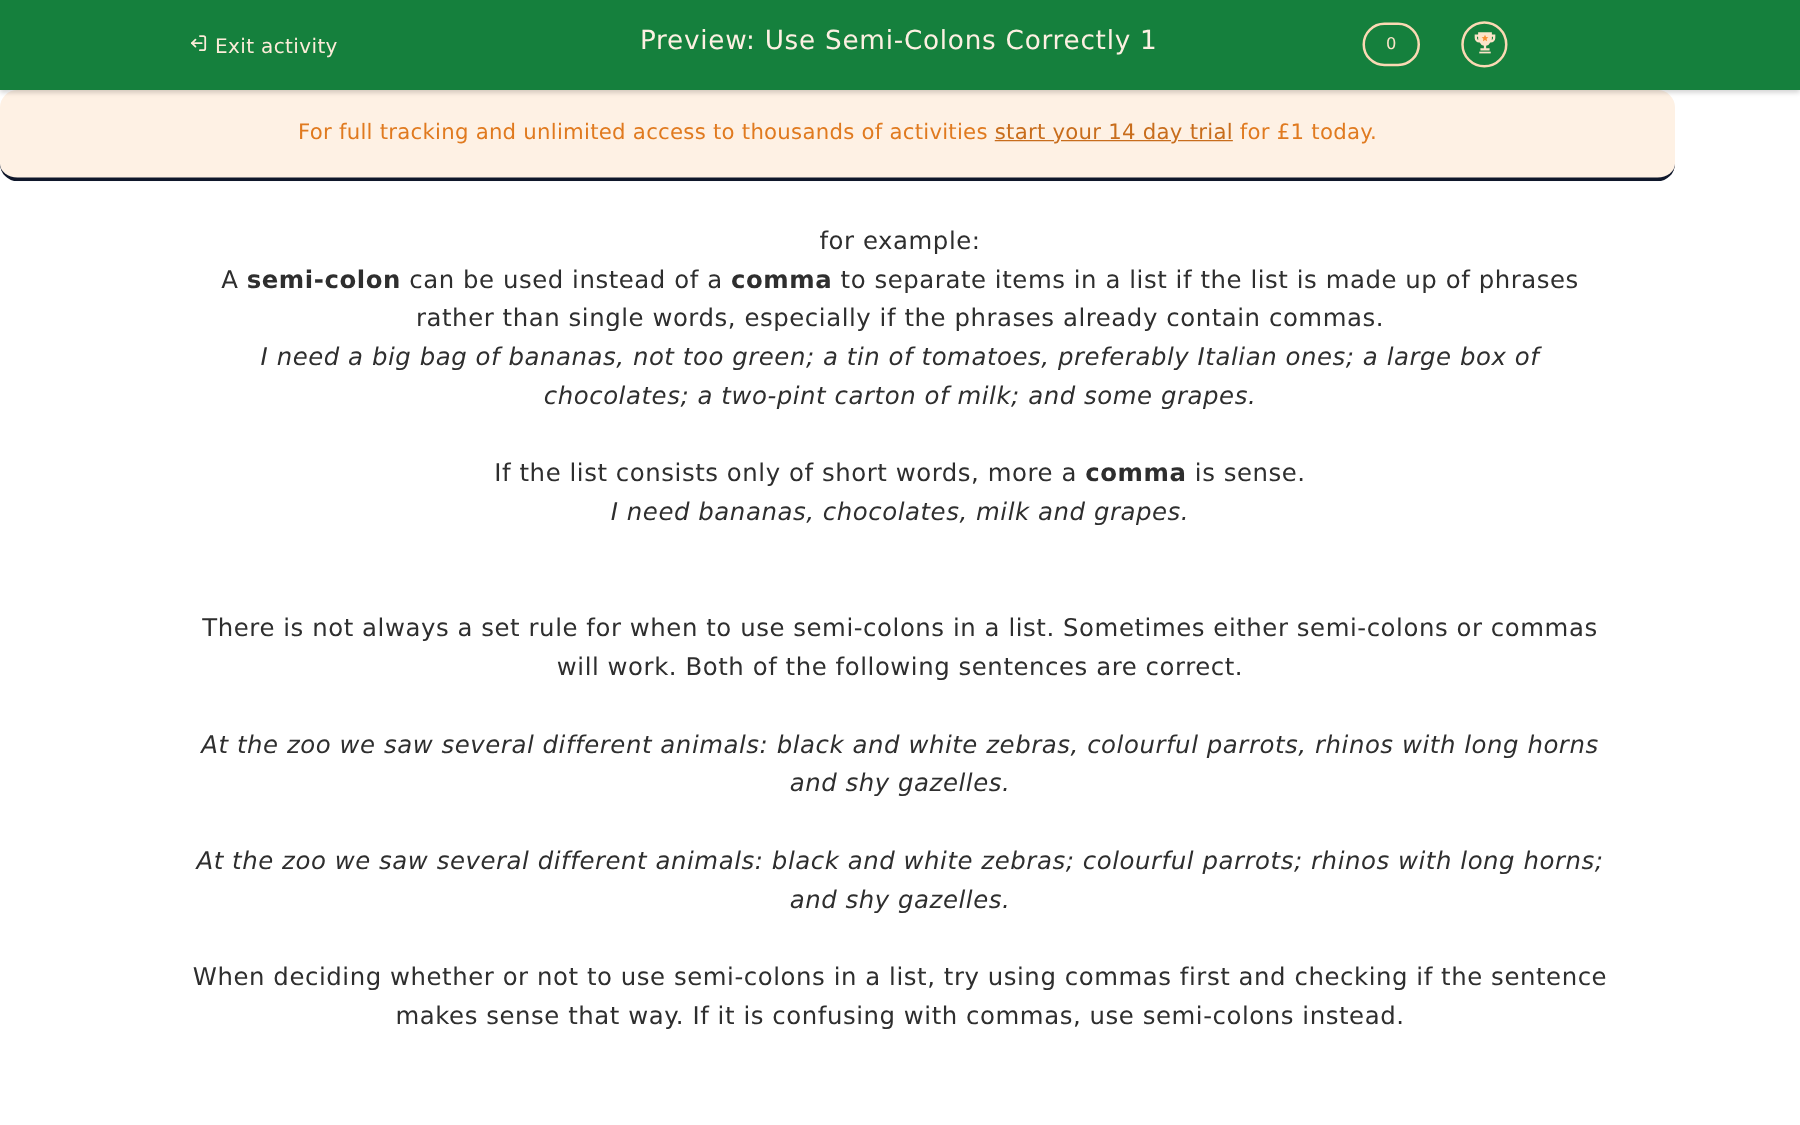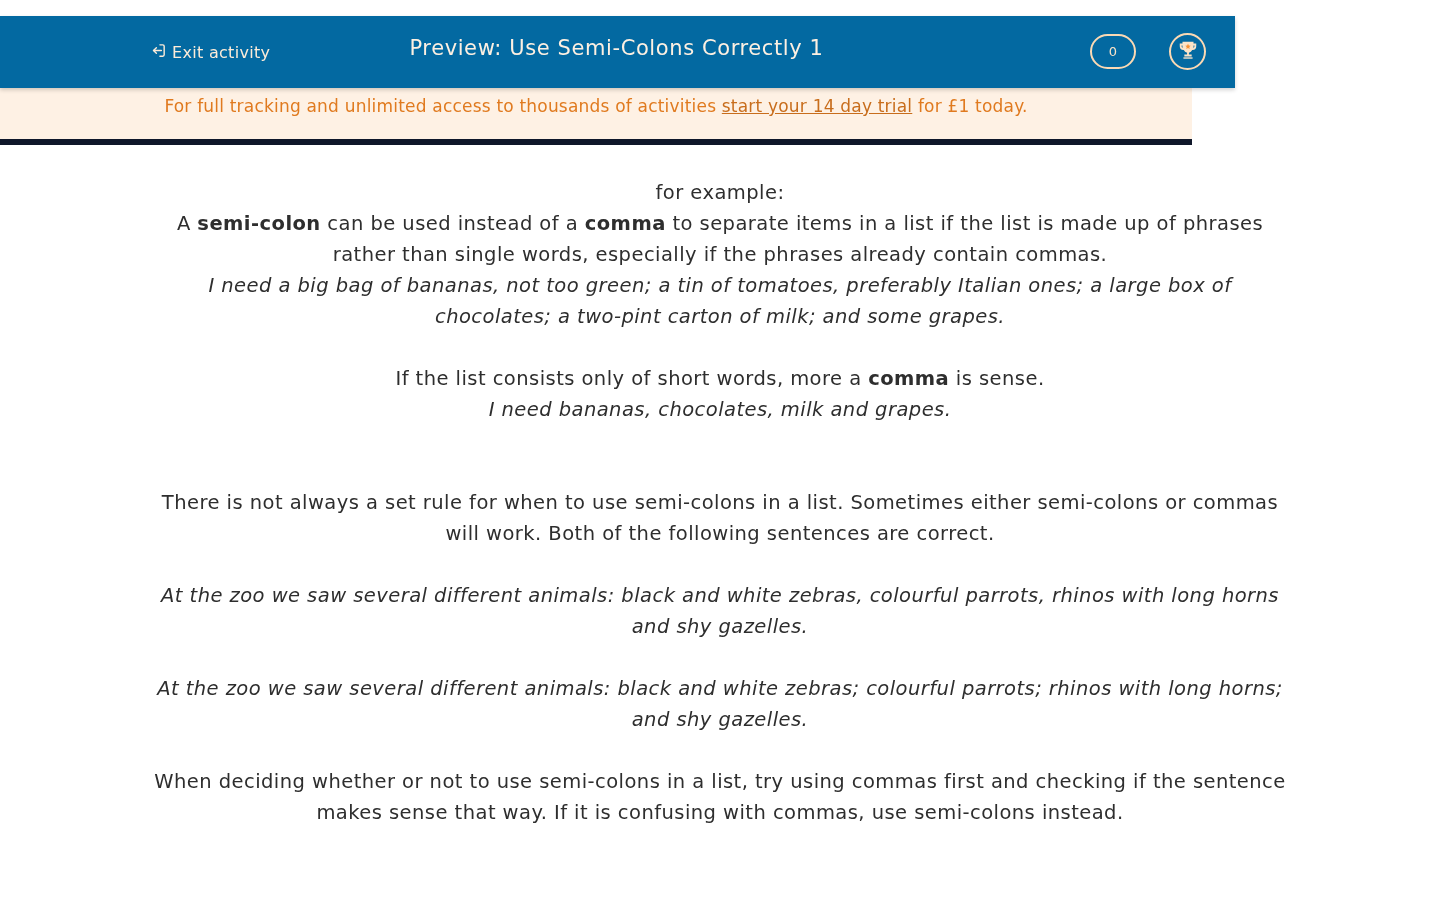--- a/index.html
+++ b/index.html
@@ -1,21 +1,21 @@
 <!DOCTYPE html>
 <html><head>
   <meta charset="utf-8">
   <style>
     * { box-sizing: border-box; margin: 0; padding: 0; }
     html, body { width: 1440px; height: 900px; overflow: hidden; background: #ffffff; }
     body { font-family: "DejaVu Sans", sans-serif; color: #2b2b2b; }
 
     .topbar {
-      position: absolute; left: 0; top: 16px; width: 1235px; height: 72px;
-      background: #0369a1;
+      position: absolute; left: 0; top: 0; width: 1440px; height: 72px;
+      background: #15803d;
       box-shadow: 0 2px 4px rgba(0,0,0,0.18);
       z-index: 2;
     }
     .exit {
       position: absolute; left: 150px; top: 24px; height: 24px;
       display: flex; align-items: center; gap: 5px;
       color: #fdecd9; font-size: 16px; letter-spacing: 0.3px; cursor: pointer;
     }
     .exit svg { width: 17px; height: 17px; }
     .title {
@@ -30,24 +30,24 @@
       color: #fbe3c8; font-size: 13px; text-align: center; line-height: 31px;
     }
     .trophy {
       position: absolute; left: 1169px; top: 17px; width: 37px; height: 37px;
       border: 2px solid #fbd9b4; border-radius: 50%;
       display: flex; align-items: center; justify-content: center; cursor: pointer;
     }
     .trophy svg { width: 22px; height: 22px; }
 
     .banner {
-      position: absolute; left: 0; top: 72px; width: 1192px; height: 73px;
-      background: #fef1e4; border-bottom: 6px solid #0f172a;
+      position: absolute; left: 0; top: 72px; width: 1340px; height: 73px;
+      background: #fef1e4; border-bottom: 3px solid #0f172a;
       text-align: center; font-size: 17px; color: #e07a1f;
-      padding-top: 24px; letter-spacing: 0.2px;
+      padding-top: 24px; letter-spacing: 0.2px; border-radius: 14px;
     }
     .banner a { color: #c86d1c; text-decoration: underline; cursor: pointer; }
 
     .content {
       position: absolute; left: 150px; top: 177px; width: 1140px;
       text-align: center; font-size: 19.5px; line-height: 31px; letter-spacing: 0.45px;
       color: #2e2e2e;
     }
     .content p { margin: 0; }
     .content .gap { height: 31px; }

